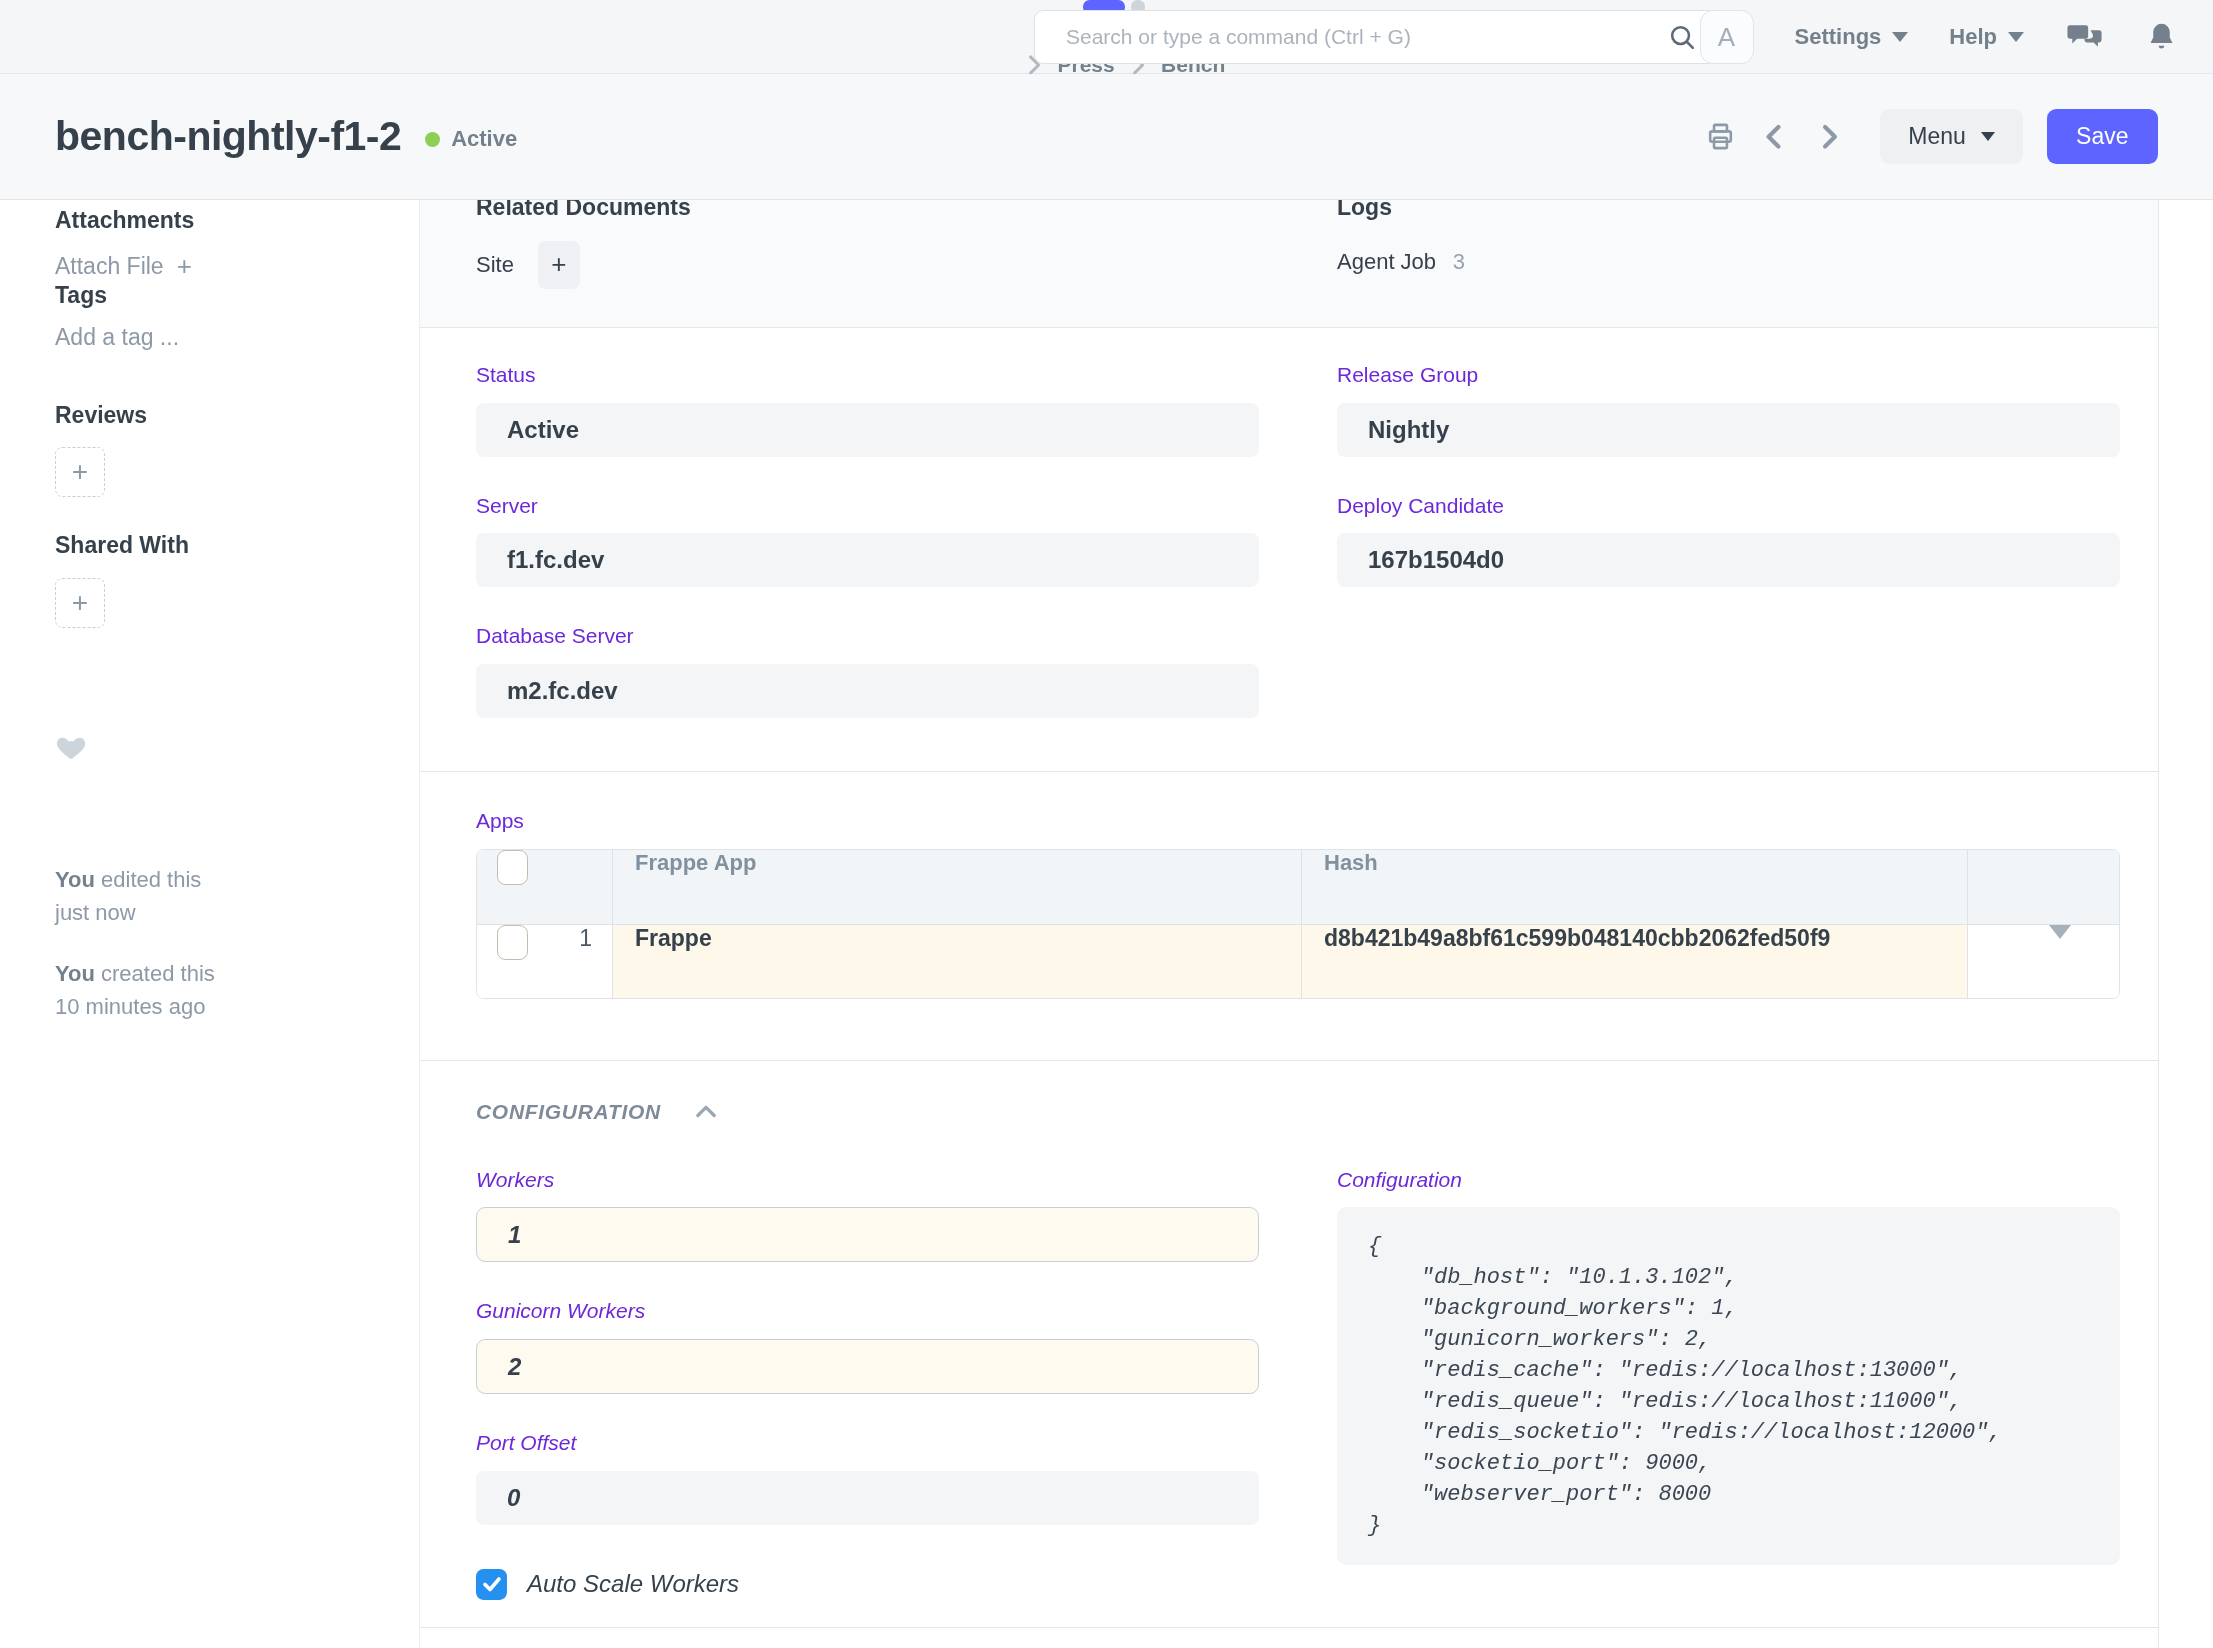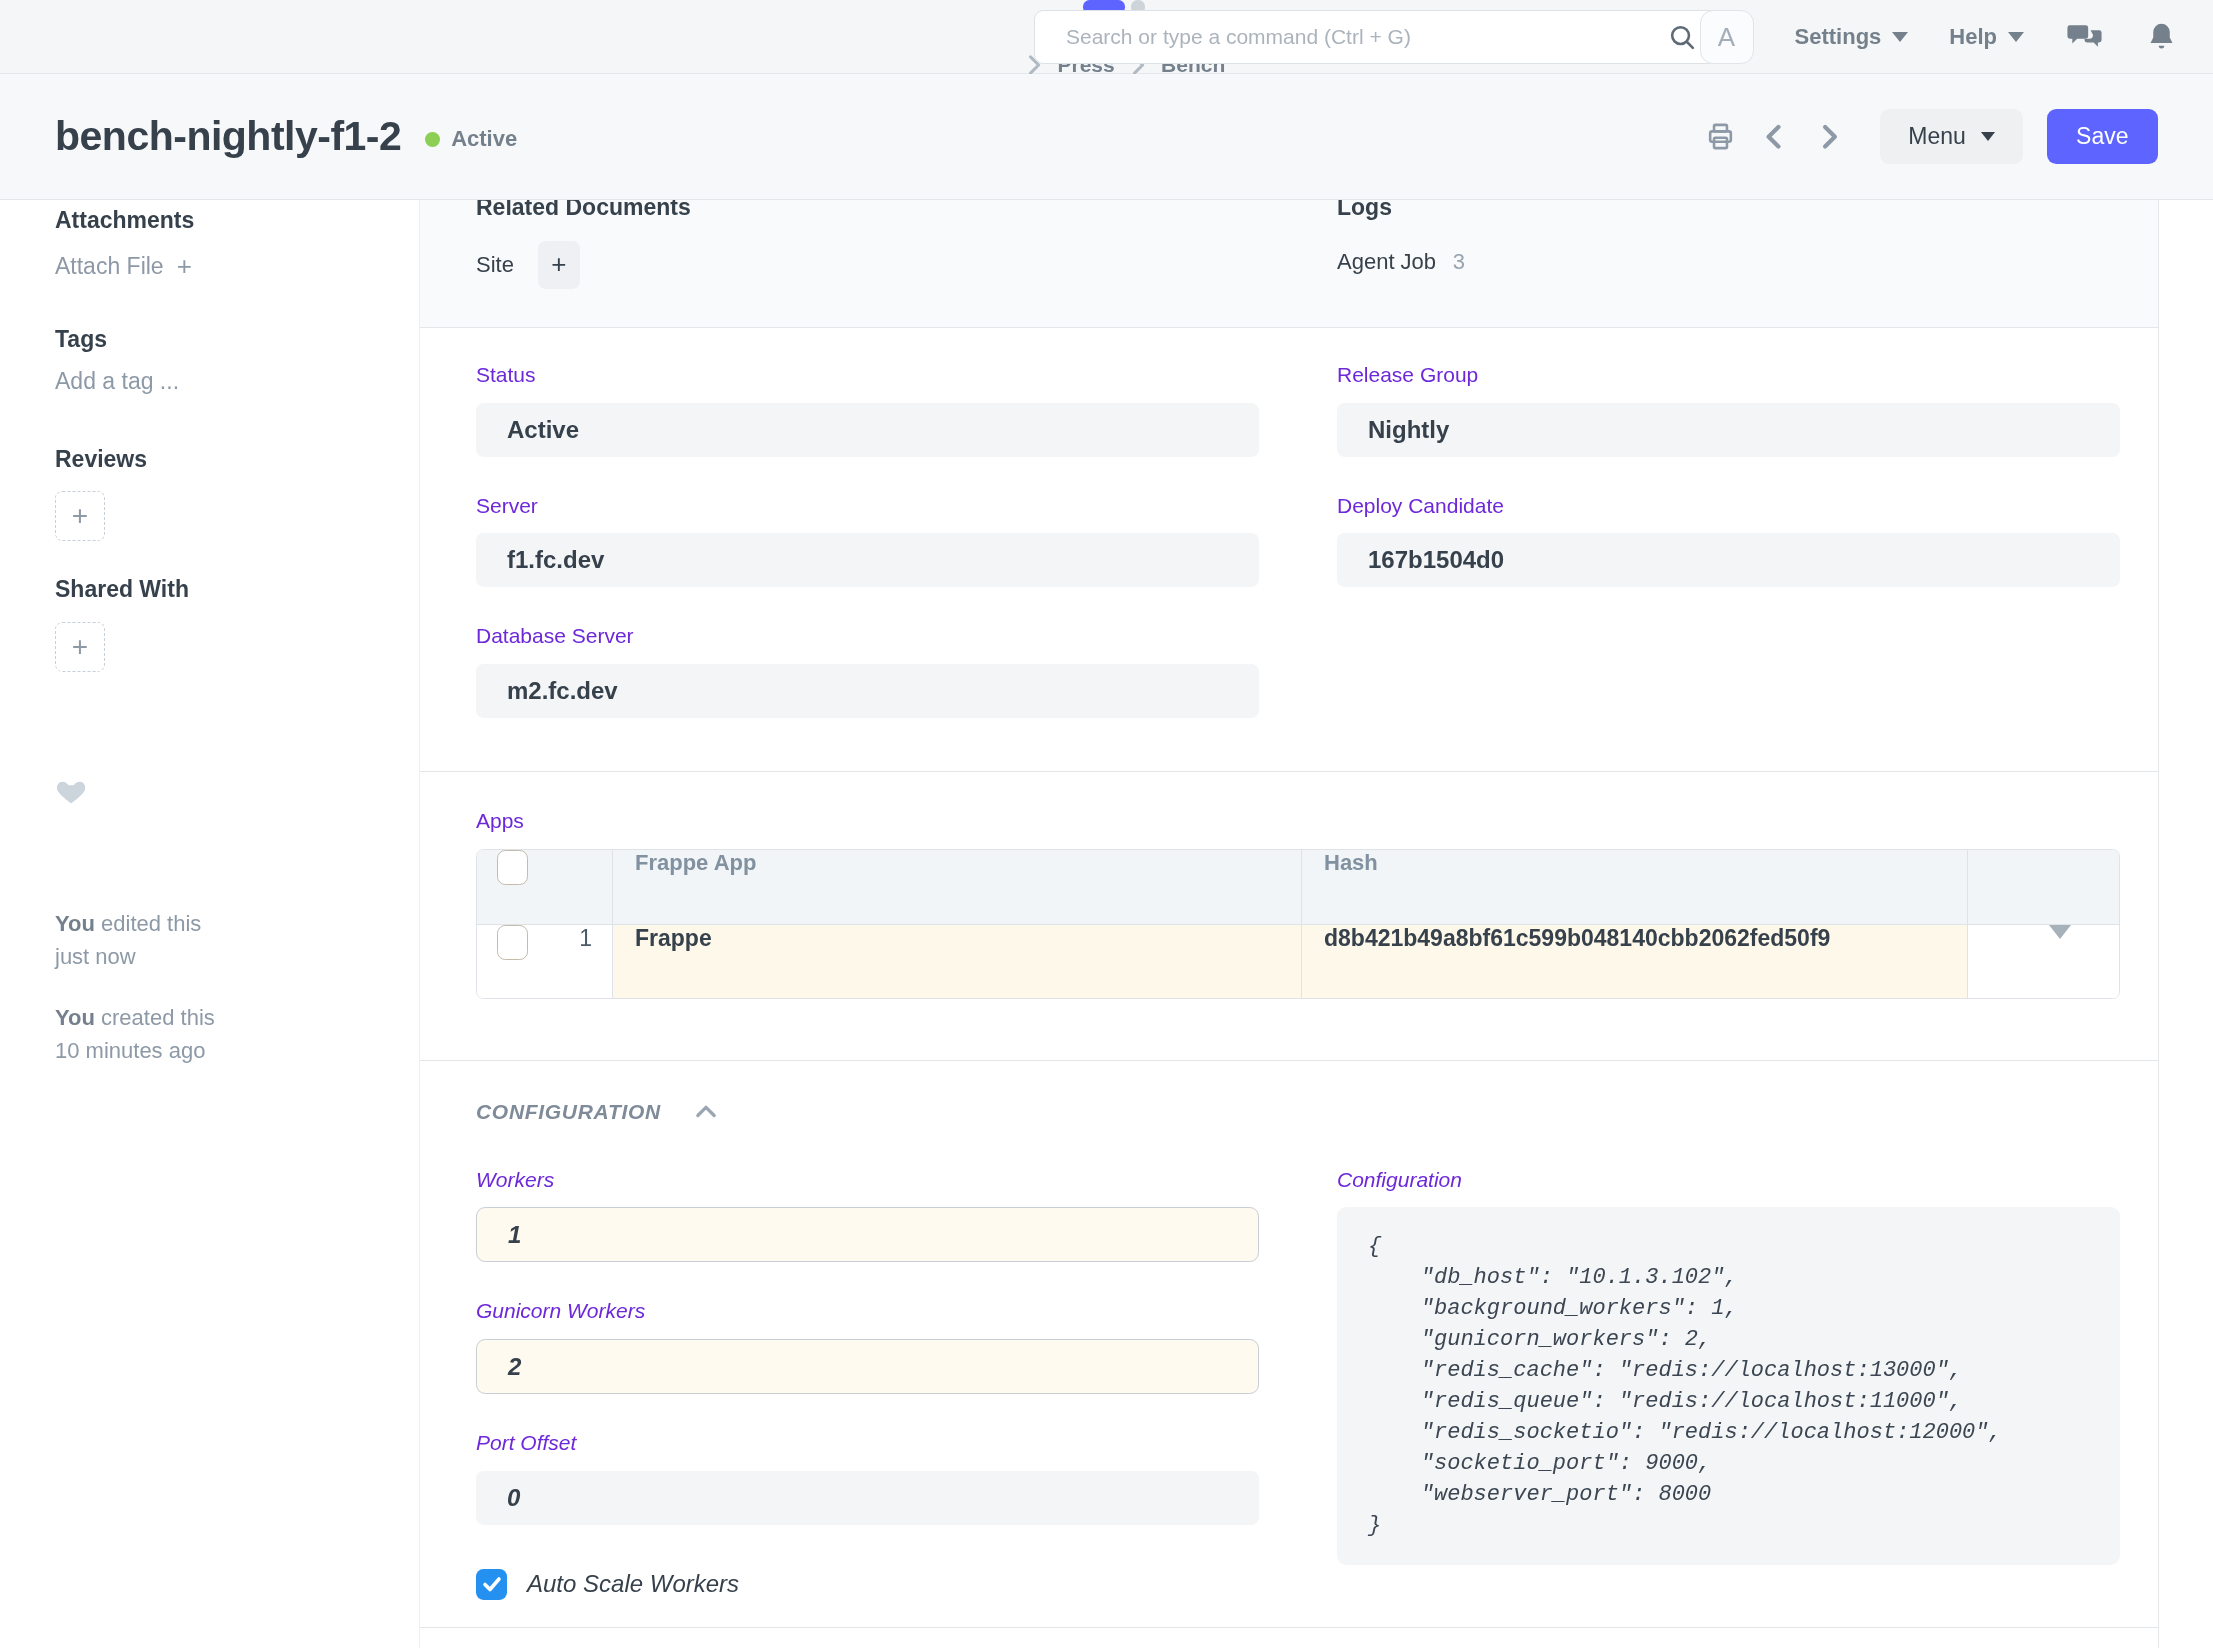--- a/index.html
+++ b/index.html
@@ -234,21 +234,21 @@
 
 <div class="layout">
 
   <aside class="sidebar">
     <div class="sb-title">Attachments</div>
     <div class="sb-link" style="margin-top:16.6px;">
       <span>Attach File</span>
       <span class="sb-plus-glyph">+</span>
     </div>
 
-    <div class="sb-title" style="margin-top:44px;">Tags</div>
+    <div class="sb-title" style="">Tags</div>
     <div class="sb-link" style="margin-top:14.8px;">
       <span>Add a tag ...</span>
     </div>
 
     <div class="sb-title" style="margin-top:51px;">Reviews</div>
     <button class="dashed-add" style="margin-top:18.5px;">
       <span>+</span>
     </button>
 
     <div class="sb-title" style="margin-top:35px;">Shared With</div>

